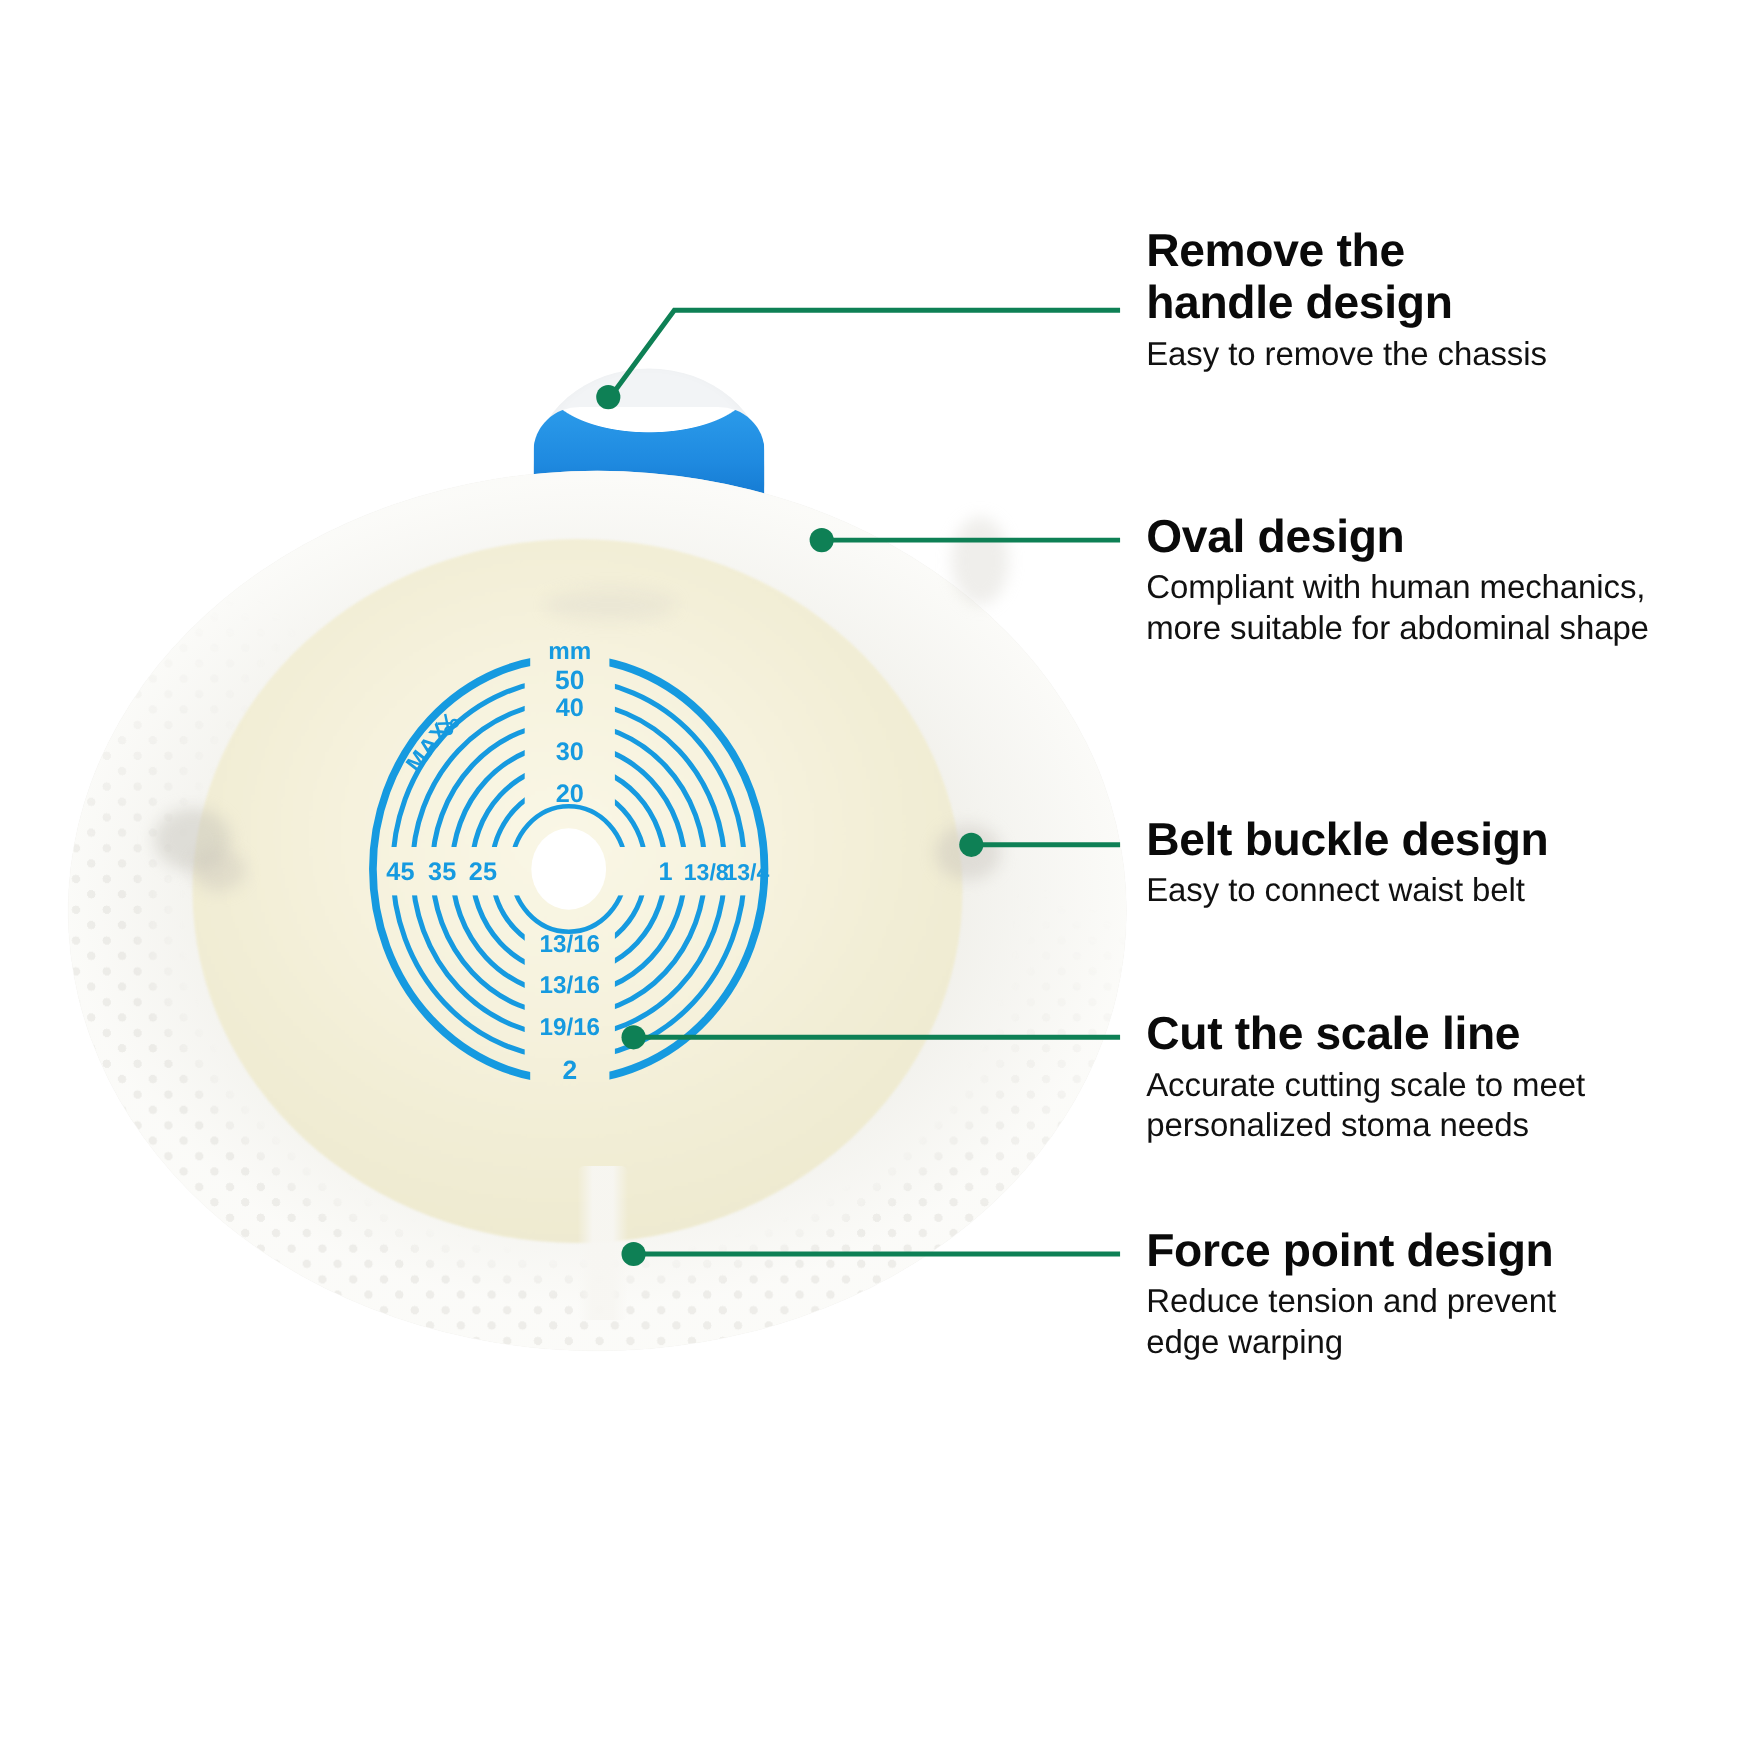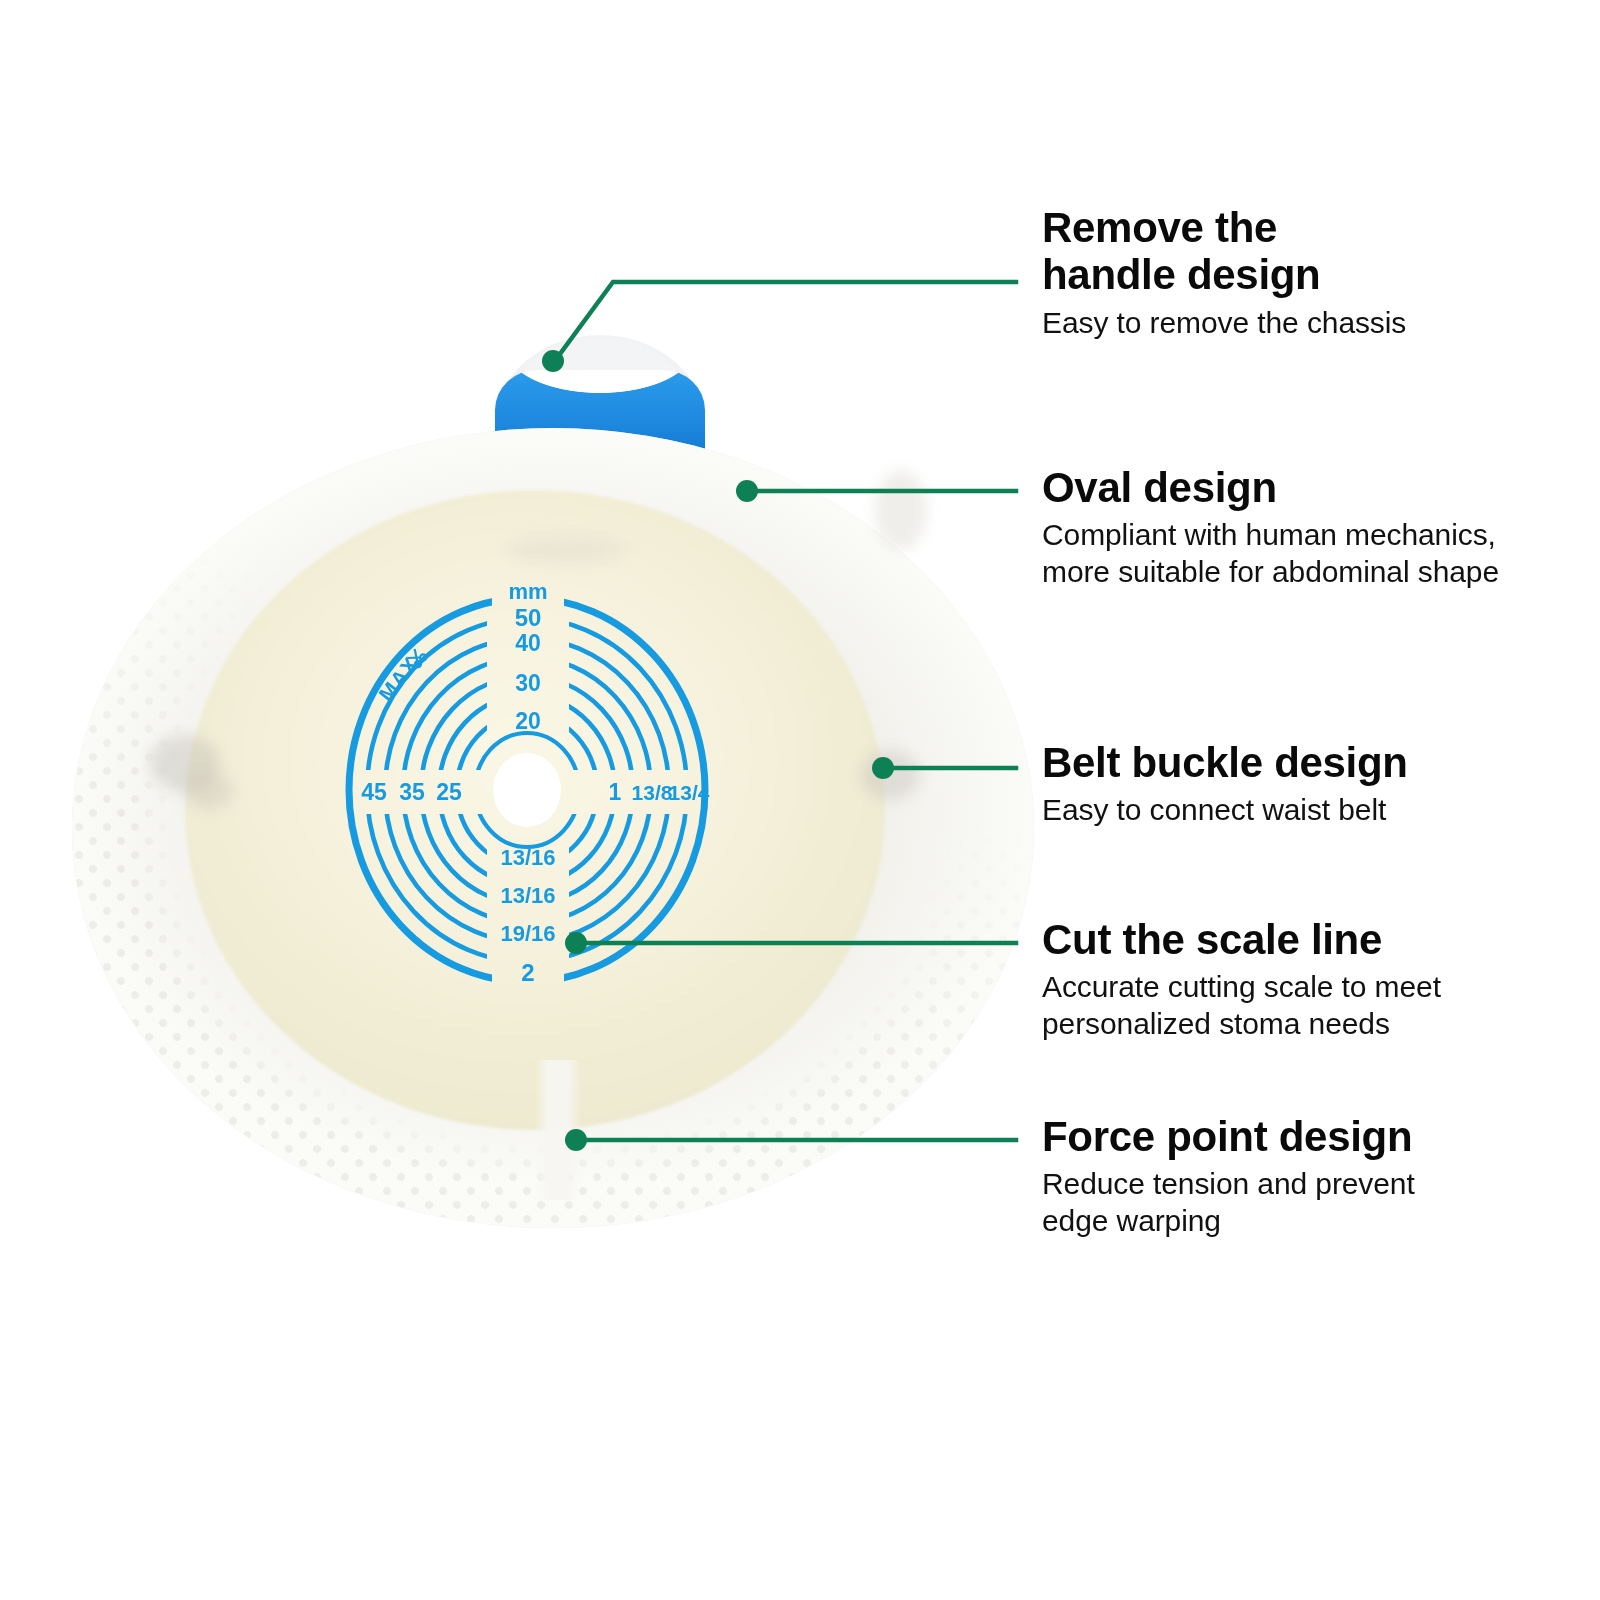--- a/index.html
+++ b/index.html
@@ -20,21 +20,21 @@
     position: absolute;
     left: 0; top: 0;
     width: 1600px;
     height: 1600px;
     background: #ffffff;
   }
 
   
   #product {
     position: absolute;
-    left: 65px;
+    left: 55px;
     top: 320px;
     width: 975px;
     height: 910px;
   }
 
   
   .handle-white {
     position: absolute;
     left: 430px;
     top: 15px;

